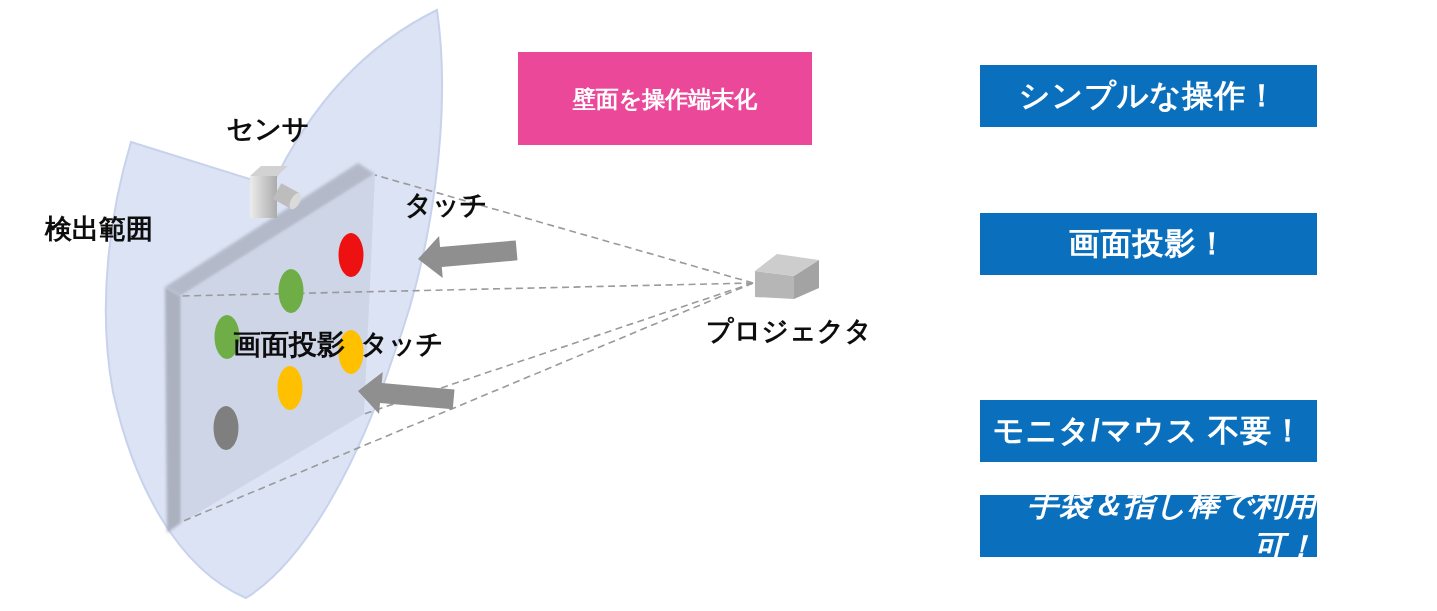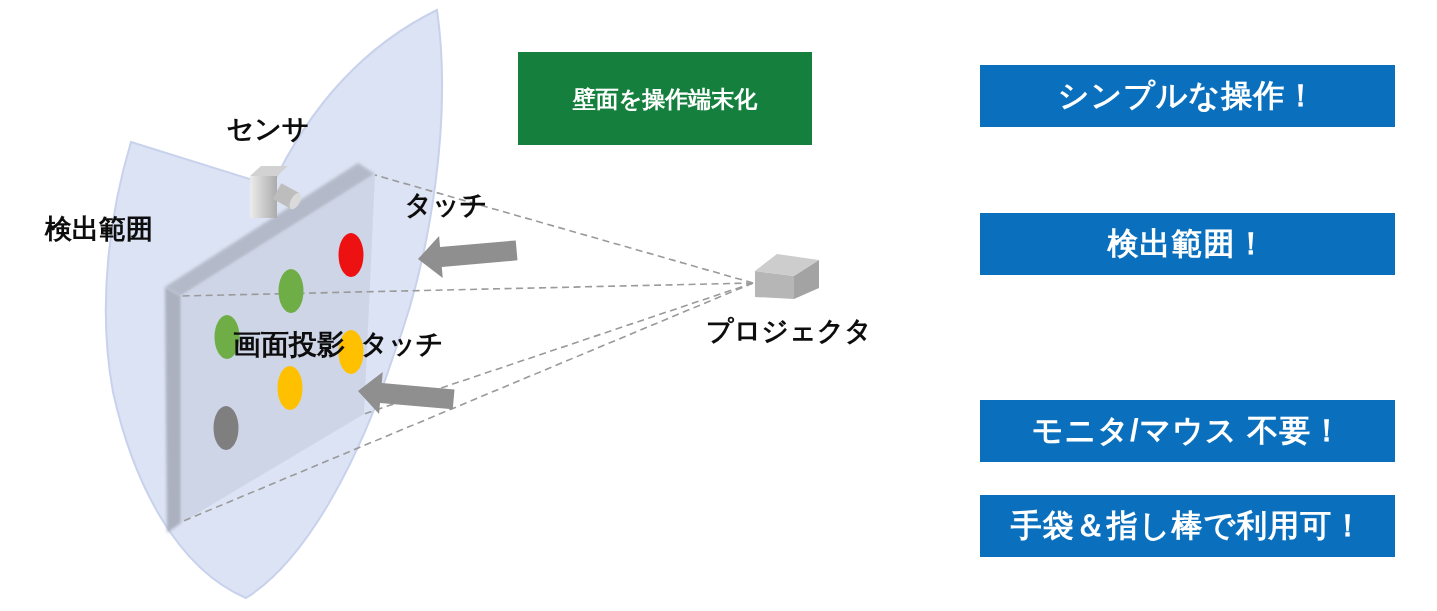--- a/index.html
+++ b/index.html
@@ -3,33 +3,33 @@
 <meta charset="utf-8">
 <style>
   html,body{margin:0;padding:0;background:#ffffff;}
   #canvas{
     position:relative;width:1437px;height:611px;background:#ffffff;overflow:hidden;
     font-family:"Liberation Sans","DejaVu Sans",sans-serif;
   }
   svg text{font-family:"Liberation Sans","DejaVu Sans",sans-serif;font-weight:bold;fill:#0d0d0d;}
   .info-box{
     position:absolute;left:518px;top:52px;width:294px;height:93px;
-    background:#15803d;color:#ffffff;font-weight:bold;font-size:23px;
+    background:#ec4899;color:#ffffff;font-weight:bold;font-size:23px;
     display:flex;flex-direction:column;align-items:center;justify-content:center;
     line-height:38px;text-align:center;
   }
   .banner{
-    position:absolute;left:980px;width:415px;height:62px;background:#0a70be;
+    position:absolute;left:980px;width:337px;height:62px;background:#0a70be;
     color:#ffffff;font-weight:bold;font-size:31px;display:flex;align-items:center;
-    justify-content:center;text-align:left;letter-spacing:1px;
+    justify-content:center;text-align:right;letter-spacing:1px;
   }
   #banner-1{top:65px;}
   #banner-2{top:213px;}
   #banner-3{top:355px;margin-top:45px;}
-  #banner-4{top:495px;}
+  #banner-4{top:495px;font-style:italic;}
 </style>
 </head>
 <body>
 
 <div id="canvas">
 
   <svg width="960" height="611" viewBox="0 0 960 611" style="position:absolute;left:0;top:0;">
     <defs>
       <filter id="soft" x="-20%" y="-20%" width="140%" height="140%">
         <feGaussianBlur stdDeviation="1.6"></feGaussianBlur>
@@ -98,21 +98,21 @@
   </svg>
 
   <div class="info-box">
     <div>壁面を操作端末化</div>
   </div>
 
   <div id="banner-1" class="banner">
     <span>シンプルな操作！</span>
   </div>
   <div id="banner-2" class="banner">
-    <span>検出範囲！</span>
+    <span>画面投影！</span>
   </div>
   <div id="banner-3" class="banner">
     <span>モニタ/マウス 不要！</span>
   </div>
   <div id="banner-4" class="banner">
     <span>手袋＆指し棒で利用可！</span>
   </div>
 
 </div>
 

